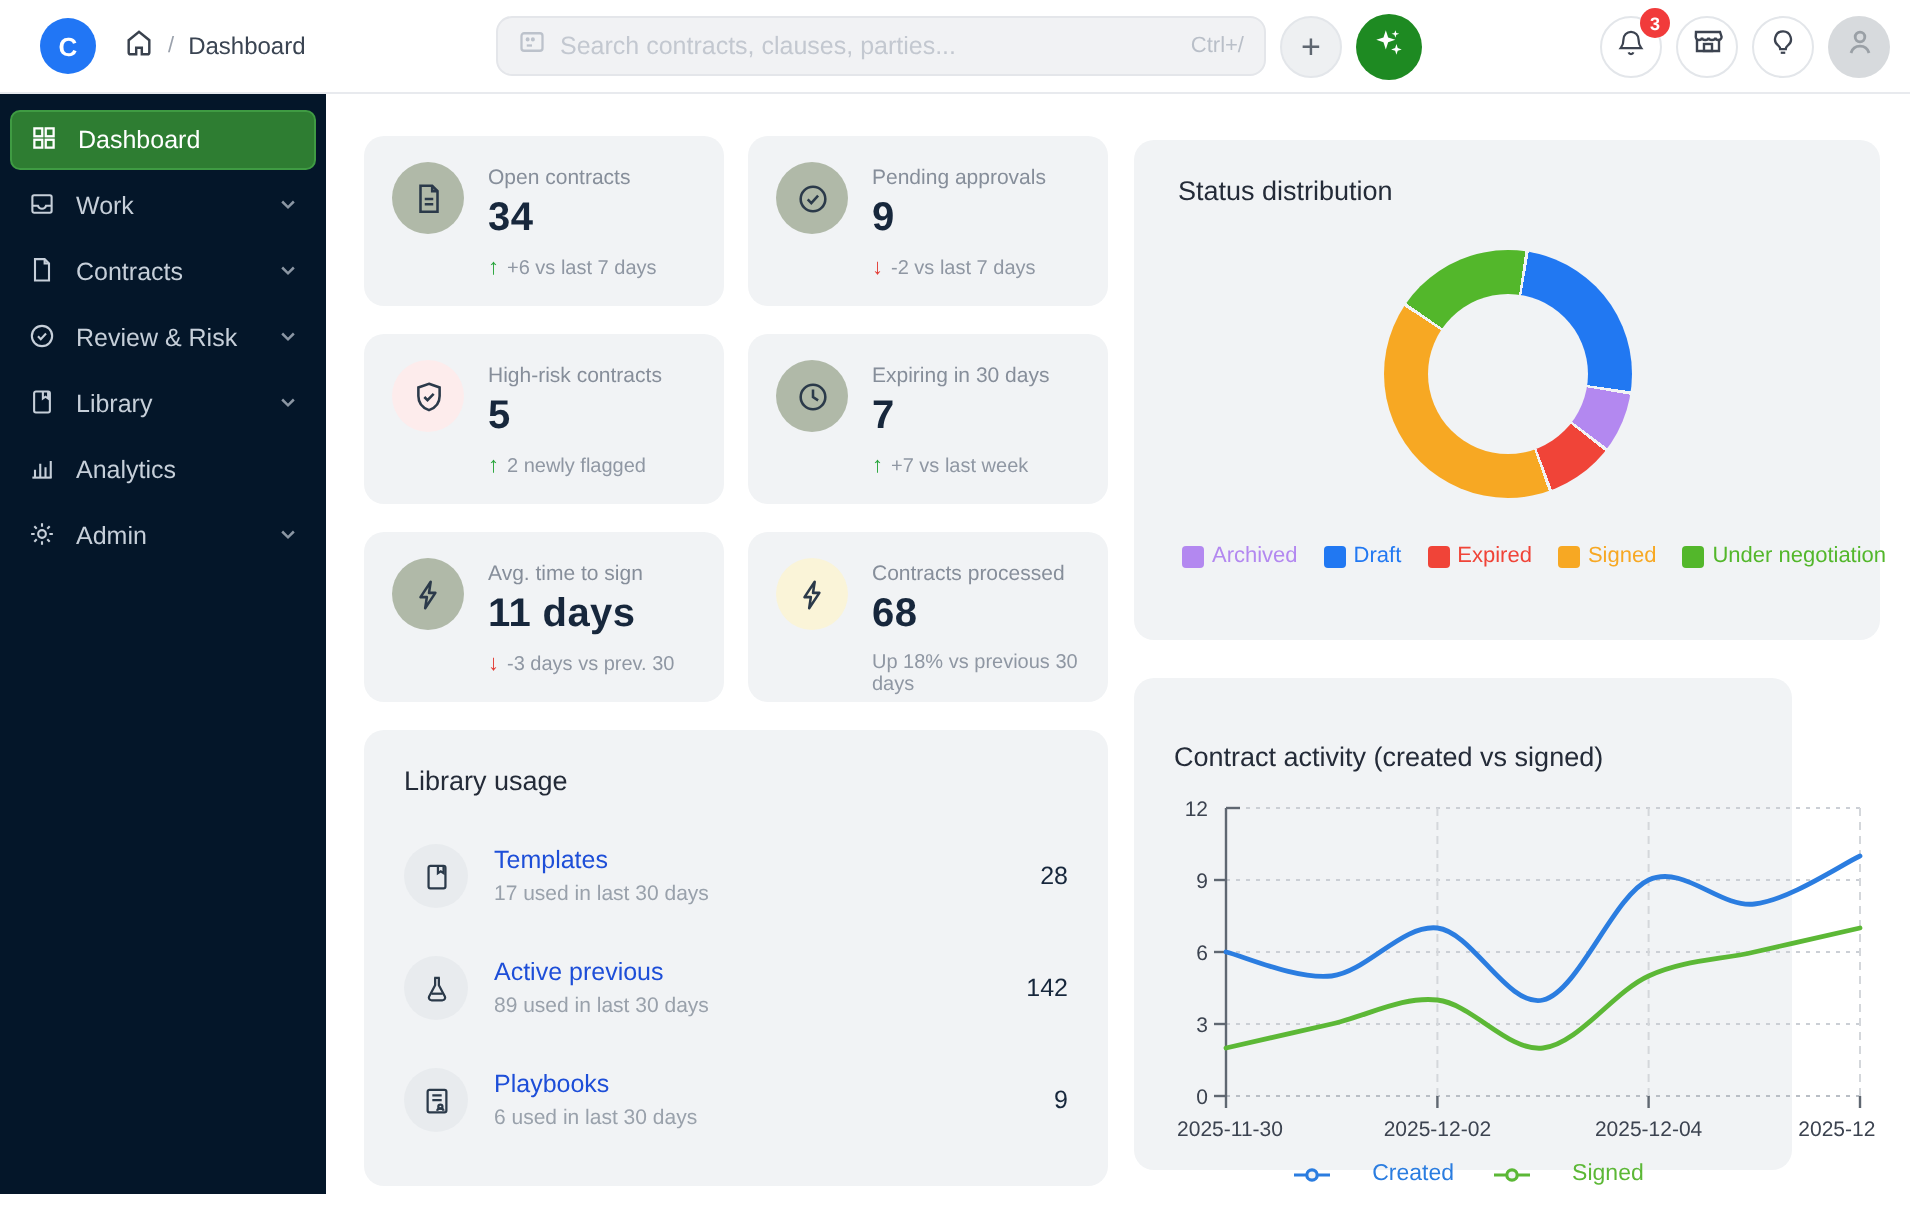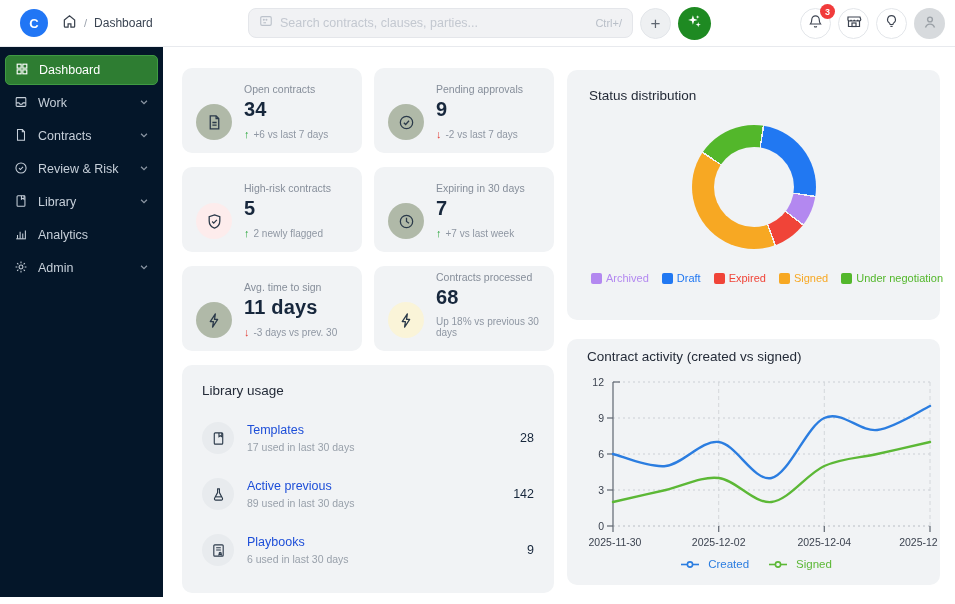--- a/index.html
+++ b/index.html
@@ -36,21 +36,21 @@
   .side-item { display:flex; align-items:center; height:30px; margin:0 5px 3px 5px; padding:0 9px;
     border-radius:5px; color:#c6cfd9; font-size:12.5px; cursor:pointer; gap:10px; }
   .side-item .chev { margin-left:auto; }
   .side-item.active { color:#fff; border:1px solid #3f9b43; }
 
   
   .main { position:absolute; top:47px; left:163px; width:792px; height:557px; background:#fff; }
   .card { background:#f1f3f5; border-radius:10px; position:absolute; }
 
   
-  .stat { width:180px; height:85px; padding:13px 14px; display:flex; gap:12px;align-items:flex-end; }
+  .stat { width:180px; height:85px; padding:13px 14px; display:flex; gap:12px; }
   .stat .ic { width:36px; height:36px; border-radius:50%; flex:none; display:flex; align-items:center; justify-content:center; }
   .stat .lbl { font-size:10.5px; color:#868e9a; margin-top:2px; }
   .stat .val { font-size:20px; font-weight:bold; color:#17273c; margin-top:3px; letter-spacing:.2px; }
   .stat .delta { font-size:10px; color:#8f97a3; margin-top:7px; display:flex; align-items:center; gap:4px; }
   .arrow { font-size:11px; font-weight:bold; }
 
   
   .library { left:19px; top:318px; width:372px; height:228px; padding:18px 20px; }
   .lib-title { font-size:13.5px; font-weight:500; color:#242b38; }
   .lib-row { display:flex; align-items:center; gap:13px; margin-top:24px; }
@@ -63,24 +63,24 @@
   
   .status-card { left:404px; top:23px; width:373px; height:250px; padding:18px 22px; }
   .card-title { font-size:13.5px; font-weight:500; color:#242b38; }
   .donut-wrap { display:flex; justify-content:center; margin-top:22px; }
   .donut { width:124px; height:124px; border-radius:50%; position:relative; }
   .donut .hole { position:absolute; inset:22px; background:#f1f3f5; border-radius:50%; }
   .donut-legend { display:flex; justify-content:flex-start; gap:13px; margin-top:23px; flex-wrap:nowrap; padding-left:2px; }
   .leg-item { display:flex; align-items:center; gap:4px; font-size:11px; white-space:nowrap; }
   .swatch { width:11px; height:11px; border-radius:2px; flex:none; }
 
-  .activity-card { left:404px; top:292px; width:373px; height:246px; padding:10px 8px 12px 14px; }
+  .activity-card { left:404px; top:292px; width:329px; height:246px; padding:32px 8px 12px 14px; }
   .activity-card .card-title { padding-left:6px; }
   .act-legend { display:flex; justify-content:center; gap:20px; margin-top:2px; }
-  .act-leg-item { display:flex; align-items:center; gap:9px; font-size:11.5px; }
+  .act-leg-item { display:flex; align-items:center; gap:21px; font-size:11.5px; }
   svg text { font-family:"Liberation Sans", sans-serif; }
 </style>
 </head>
 <body>
 
 <div class="header">
   <div class="logo">C</div>
   <div class="crumbs">
     <span>
       <svg width="15" height="15" viewBox="0 0 16 16" fill="none" stroke="#39414d" stroke-width="1.3">

